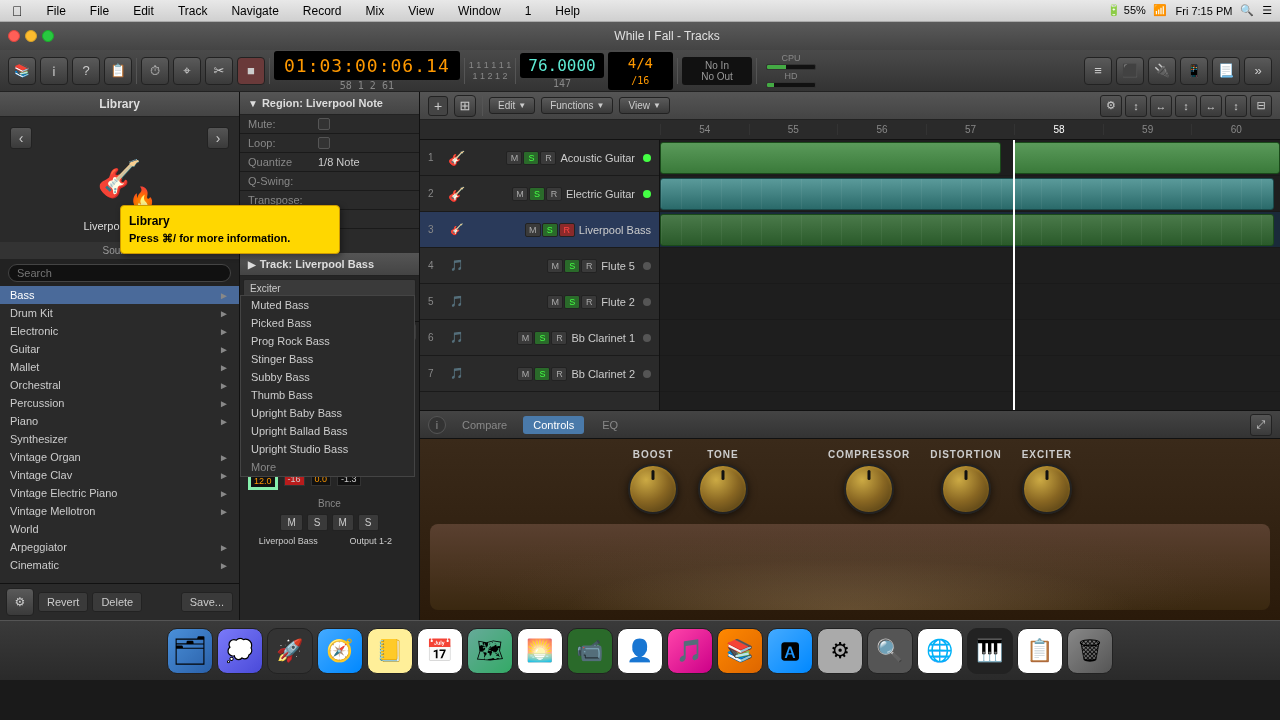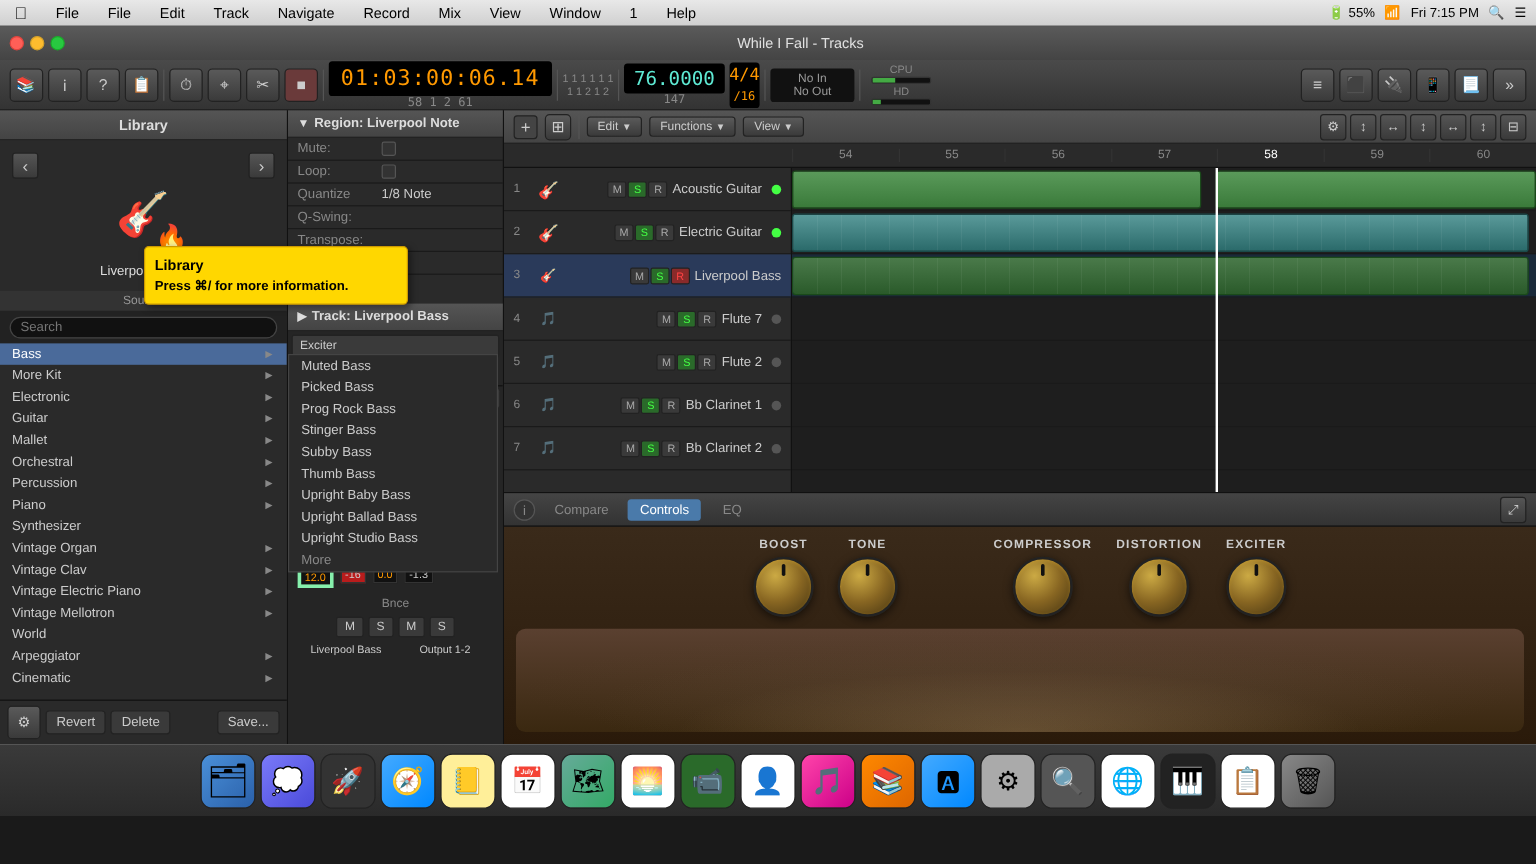--- a/index.html
+++ b/index.html
@@ -75,21 +75,21 @@
     .transport-block { display: flex; flex-direction: column; align-items: center; }
     .bpm-display {
       background: #000; color: #5eead4;
       font-family: monospace; font-size: 16px;
       padding: 3px 8px; border-radius: 3px;
       min-width: 80px; text-align: left;
     }
     .sig-display {
       background: #000; color: #f90;
       font-family: monospace; font-size: 14px;
-      padding: 3px 0; border-radius: 3px;
+      padding: 3px 20px; border-radius: 3px;
       text-align: center;
     }
     .io-display {
       background: #111; color: #999;
       font-size: 10px; padding: 3px 8px; border-radius: 3px;
       min-width: 70px; text-align: center;
     }
 
     
     .main-layout {
@@ -677,21 +677,21 @@
     <div class="library-search">
       <input type="text" placeholder="Search" style="width: 100%; background: rgb(17, 17, 17); border: 1px solid rgb(68, 68, 68); border-radius: 10px; color: rgb(204, 204, 204); padding: 2px 8px; font-size: 11px;">
     </div>
 
     <div class="library-list">
       <div class="lib-item selected">
         <span>Bass</span>
         <span class="arrow">►</span>
       </div>
       <div class="lib-item">
-        <span>More Kit</span>
+        <span>Drum Kit</span>
         <span class="arrow">►</span>
       </div>
       <div class="lib-item">
         <span>Electronic</span>
         <span class="arrow">►</span>
       </div>
       <div class="lib-item">
         <span>Guitar</span>
         <span class="arrow">►</span>
       </div>
@@ -955,21 +955,21 @@
         </div>
 
         <div class="track-header">
           <span class="track-num">4</span>
           <span class="track-icon">🎵</span>
           <div class="track-msrb">
             <div class="tmb">M</div>
             <div class="tmb green">S</div>
             <div class="tmb">R</div>
           </div>
-          <span class="track-name">Flute 7</span>
+          <span class="track-name">Flute 5</span>
           <div class="track-grey-dot"></div>
         </div>
 
         <div class="track-header">
           <span class="track-num">5</span>
           <span class="track-icon">🎵</span>
           <div class="track-msrb">
             <div class="tmb">M</div>
             <div class="tmb green">S</div>
             <div class="tmb">R</div>

